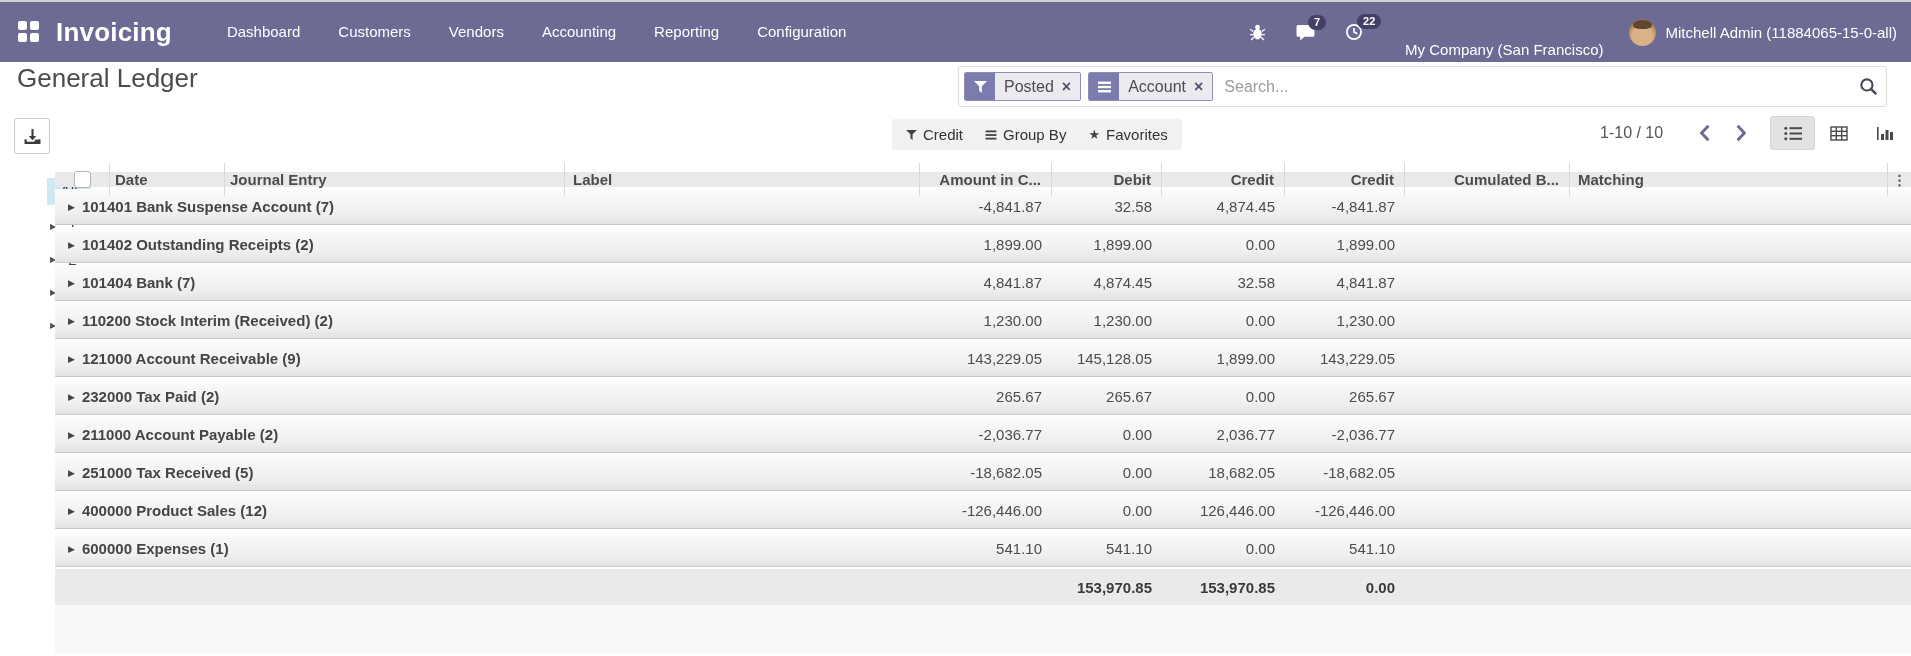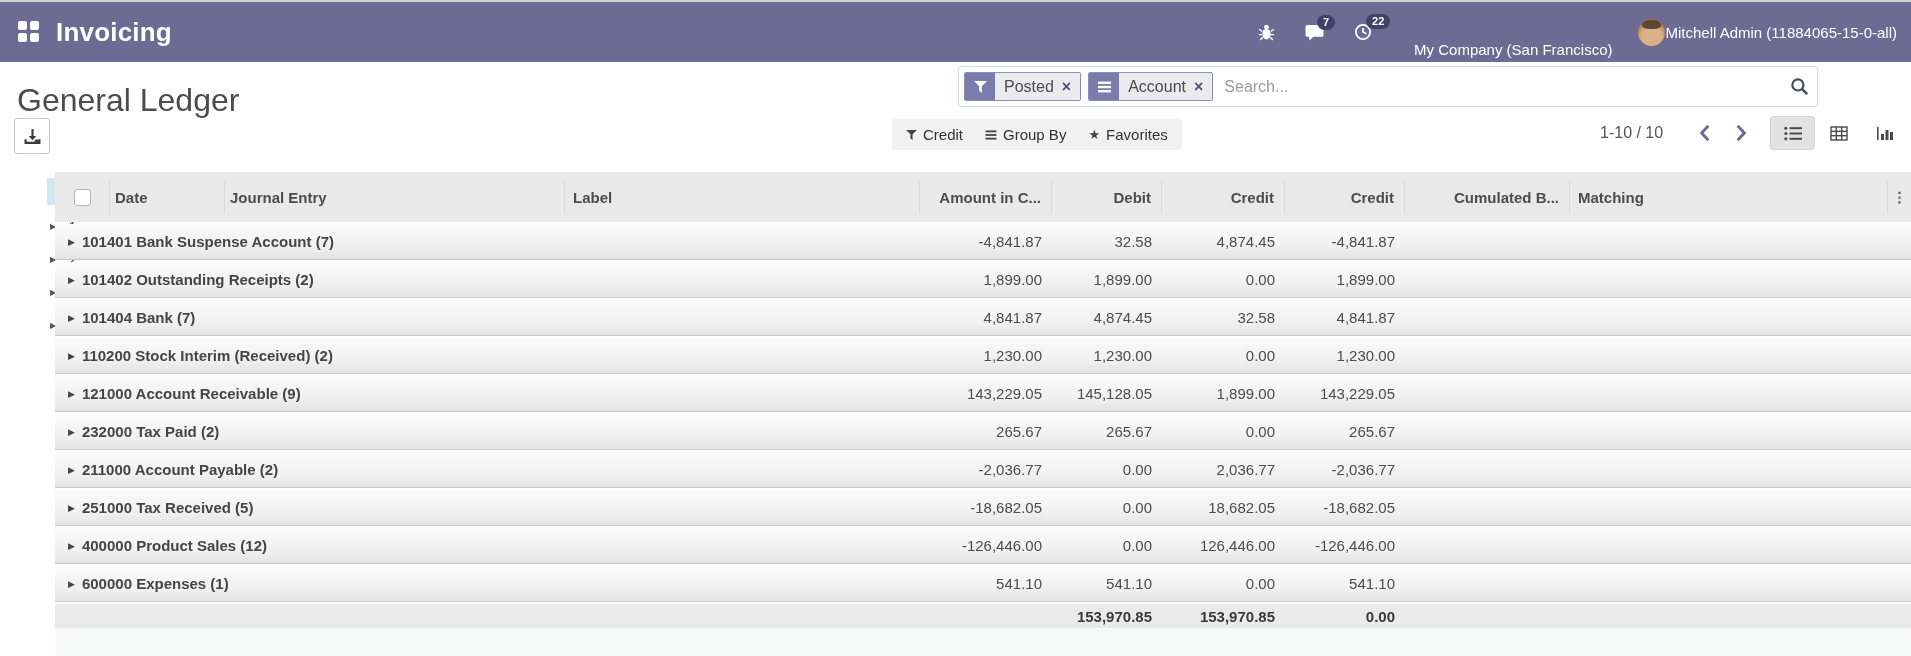--- a/index.html
+++ b/index.html
@@ -18,30 +18,30 @@
   .nav-item { font-size:15px; padding:0 19px; line-height:60px; cursor:pointer; white-space:nowrap; }
   .nav-right { margin-left:auto; display:flex; align-items:center; margin-right:14px; }
   .nav-icon-btn { position:relative; margin-left:30px; cursor:pointer; display:flex; align-items:center; }
   .nav-badge { position:absolute; top:-9px; left:12px; background:#443f66; color:#fff;
                font-size:11px; font-weight:bold; border-radius:9px; padding:2px 6px; line-height:1; }
   .company-name { font-size:15px; margin-left:42px; cursor:pointer; white-space:nowrap;margin-top:34px; }
   .avatar { width:27px; height:27px; border-radius:50%; margin-left:26px; position:relative; overflow:hidden;
             background:radial-gradient(circle at 50% 65%, #d9b288 0 45%, #a97f52 70%, #6e4e2e 100%); }
   .avatar::before { content:""; position:absolute; left:4px; top:1px; width:19px; height:9px;
                     background:#5e4630; border-radius:50% 50% 40% 40%; }
-  .user-name { font-size:15px; cursor:pointer; white-space:nowrap; }
+  .user-name { font-size:15px; margin-left:9px; cursor:pointer; white-space:nowrap; }
 
   
   .control-panel { position:absolute; left:0; top:62px; width:1911px; height:110px; background:#fff; }
-  .page-title { position:absolute; left:17px; top:20px; font-size:32px; color:#4c4c4c; }
+  .page-title { position:absolute; left:17px; top:1px; font-size:26px; color:#4c4c4c; }
   .export-btn { position:absolute; left:14px; top:56px; width:36px; height:36px; background:#fff;
                 border:1px solid #c9c9c9; border-radius:3px; display:flex; align-items:center;
                 justify-content:center; cursor:pointer; }
 
-  .searchbar { position:absolute; left:958px; top:4px; width:860px; height:41px;
+  .searchbar { position:absolute; left:958px; top:4px; width:929px; height:41px;
                border:1px solid #d8ded8; border-radius:3px; display:flex; align-items:center;
                padding:0 8px 0 5px; background:#fff; }
   .facet { display:inline-flex; align-items:stretch; height:29px; border:1px solid #8f8cb4;
            border-radius:2px; overflow:hidden; margin-right:7px; flex:0 0 auto; }
   .facet-icon { width:30px; background:#7c7bad; display:flex; align-items:center; justify-content:center; }
   .facet-body { background:#ebebef; display:flex; align-items:center; padding:0 9px;
                 font-size:16px; color:#4c4c4c; }
   .facet-x { font-weight:bold; color:#55507a; margin-left:8px; font-size:16px; cursor:pointer; }
   .search-input { flex:1 1 auto; border:none; outline:none; font-size:16px; color:#4c4c4c;
                   font-family:"Liberation Sans", sans-serif; margin-left:4px; min-width:40px; }
@@ -70,21 +70,21 @@
   .sheet { position:absolute; left:0; top:172px; width:1911px; height:484px; background:#fff; }
   .level-sidebar { position:absolute; left:0; top:0; width:55px; height:484px; background:#fff;margin-left:42px; }
   .all-box { position:absolute; left:5px; top:6px; width:44px; height:27px; background:#cfe9f2;
              display:flex; align-items:center; justify-content:center; font-size:16px; color:#3c3c3c;
              cursor:pointer; }
   .level-item { position:absolute; left:8px; width:44px; height:20px; display:flex; align-items:center;
                 cursor:pointer; font-size:15px; color:#444; }
   .level-item .lvl-caret { font-size:8px; color:#555; margin-right:12px; }
 
   .gl-table { position:absolute; left:55px; top:0; width:1856px; }
-  .thead { display:flex; height:50px; background:#e9e9e9; align-items:center; }
+  .thead { display:flex; height:15px; background:#e9e9e9; align-items:center; }
   .th { font-size:15px; font-weight:bold; color:#4c4c4c; border-right:1px solid #d9d9d9;
         height:33px; display:flex; align-items:center; overflow:hidden; white-space:nowrap; cursor:pointer; }
   .col-check   { width:55px;  justify-content:center; }
   .col-date    { width:115px; padding-left:5px; }
   .col-journal { width:340px; padding-left:5px; }
   .col-label   { width:355px; padding-left:8px; }
   .col-amount  { width:132px; justify-content:flex-end; padding-right:10px; }
   .col-debit   { width:110px; justify-content:flex-end; padding-right:10px; }
   .col-credit  { width:123px; justify-content:flex-end; padding-right:10px; }
   .col-balance { width:120px; justify-content:flex-end; padding-right:10px; }
@@ -102,37 +102,45 @@
             white-space:nowrap; }
   .g-caret { font-size:9px; color:#444; margin-right:7px; }
   .g-title { font-size:15px; font-weight:bold; color:#454545; }
   .num { font-size:15px; color:#4c4c4c; text-align:right; white-space:nowrap; }
   .n-amount  { width:132px; padding-right:10px; }
   .n-debit   { width:110px; padding-right:10px; }
   .n-credit  { width:123px; padding-right:10px; }
   .n-balance { width:120px; padding-right:10px; }
   .n-rest    { flex:1; }
 
-  .trow-total { display:flex; height:24px; margin-top:2px; align-items:center; background:#eaeaea; }
+  .trow-total { display:flex; height:36px; margin-top:2px; align-items:center; background:#eaeaea; }
   .trow-total .num { font-weight:bold; color:#3a3a3a; }
   .below-filler { height:48px; background:#f7f8f8; }
 </style>
 </head>
 <body>
 
 <div class="top-strip"></div>
 
 <div class="navbar">
   <div class="apps-icon">
     <span></span>
       <span></span>
       <span></span>
       <span></span>
   </div>
   <div class="brand">Invoicing</div>
+  <div class="nav-menu">
+    <div class="nav-item">Dashboard</div>
+    <div class="nav-item">Customers</div>
+    <div class="nav-item">Vendors</div>
+    <div class="nav-item">Accounting</div>
+    <div class="nav-item">Reporting</div>
+    <div class="nav-item">Configuration</div>
+  </div>
   <div class="nav-right">
     <div class="nav-icon-btn">
       <svg width="17" height="17" viewBox="0 0 16 16">
         <ellipse cx="8" cy="9.5" rx="4" ry="5" fill="#fff"></ellipse>
         <circle cx="8" cy="3" r="2.2" fill="#fff"></circle>
         <g stroke="#fff" stroke-width="1.2">
           <line x1="4" y1="7" x2="1" y2="5"></line>
             <line x1="4" y1="10" x2="1" y2="10"></line>
             <line x1="4.5" y1="12.5" x2="2" y2="15"></line>
           <line x1="12" y1="7" x2="15" y2="5"></line>

